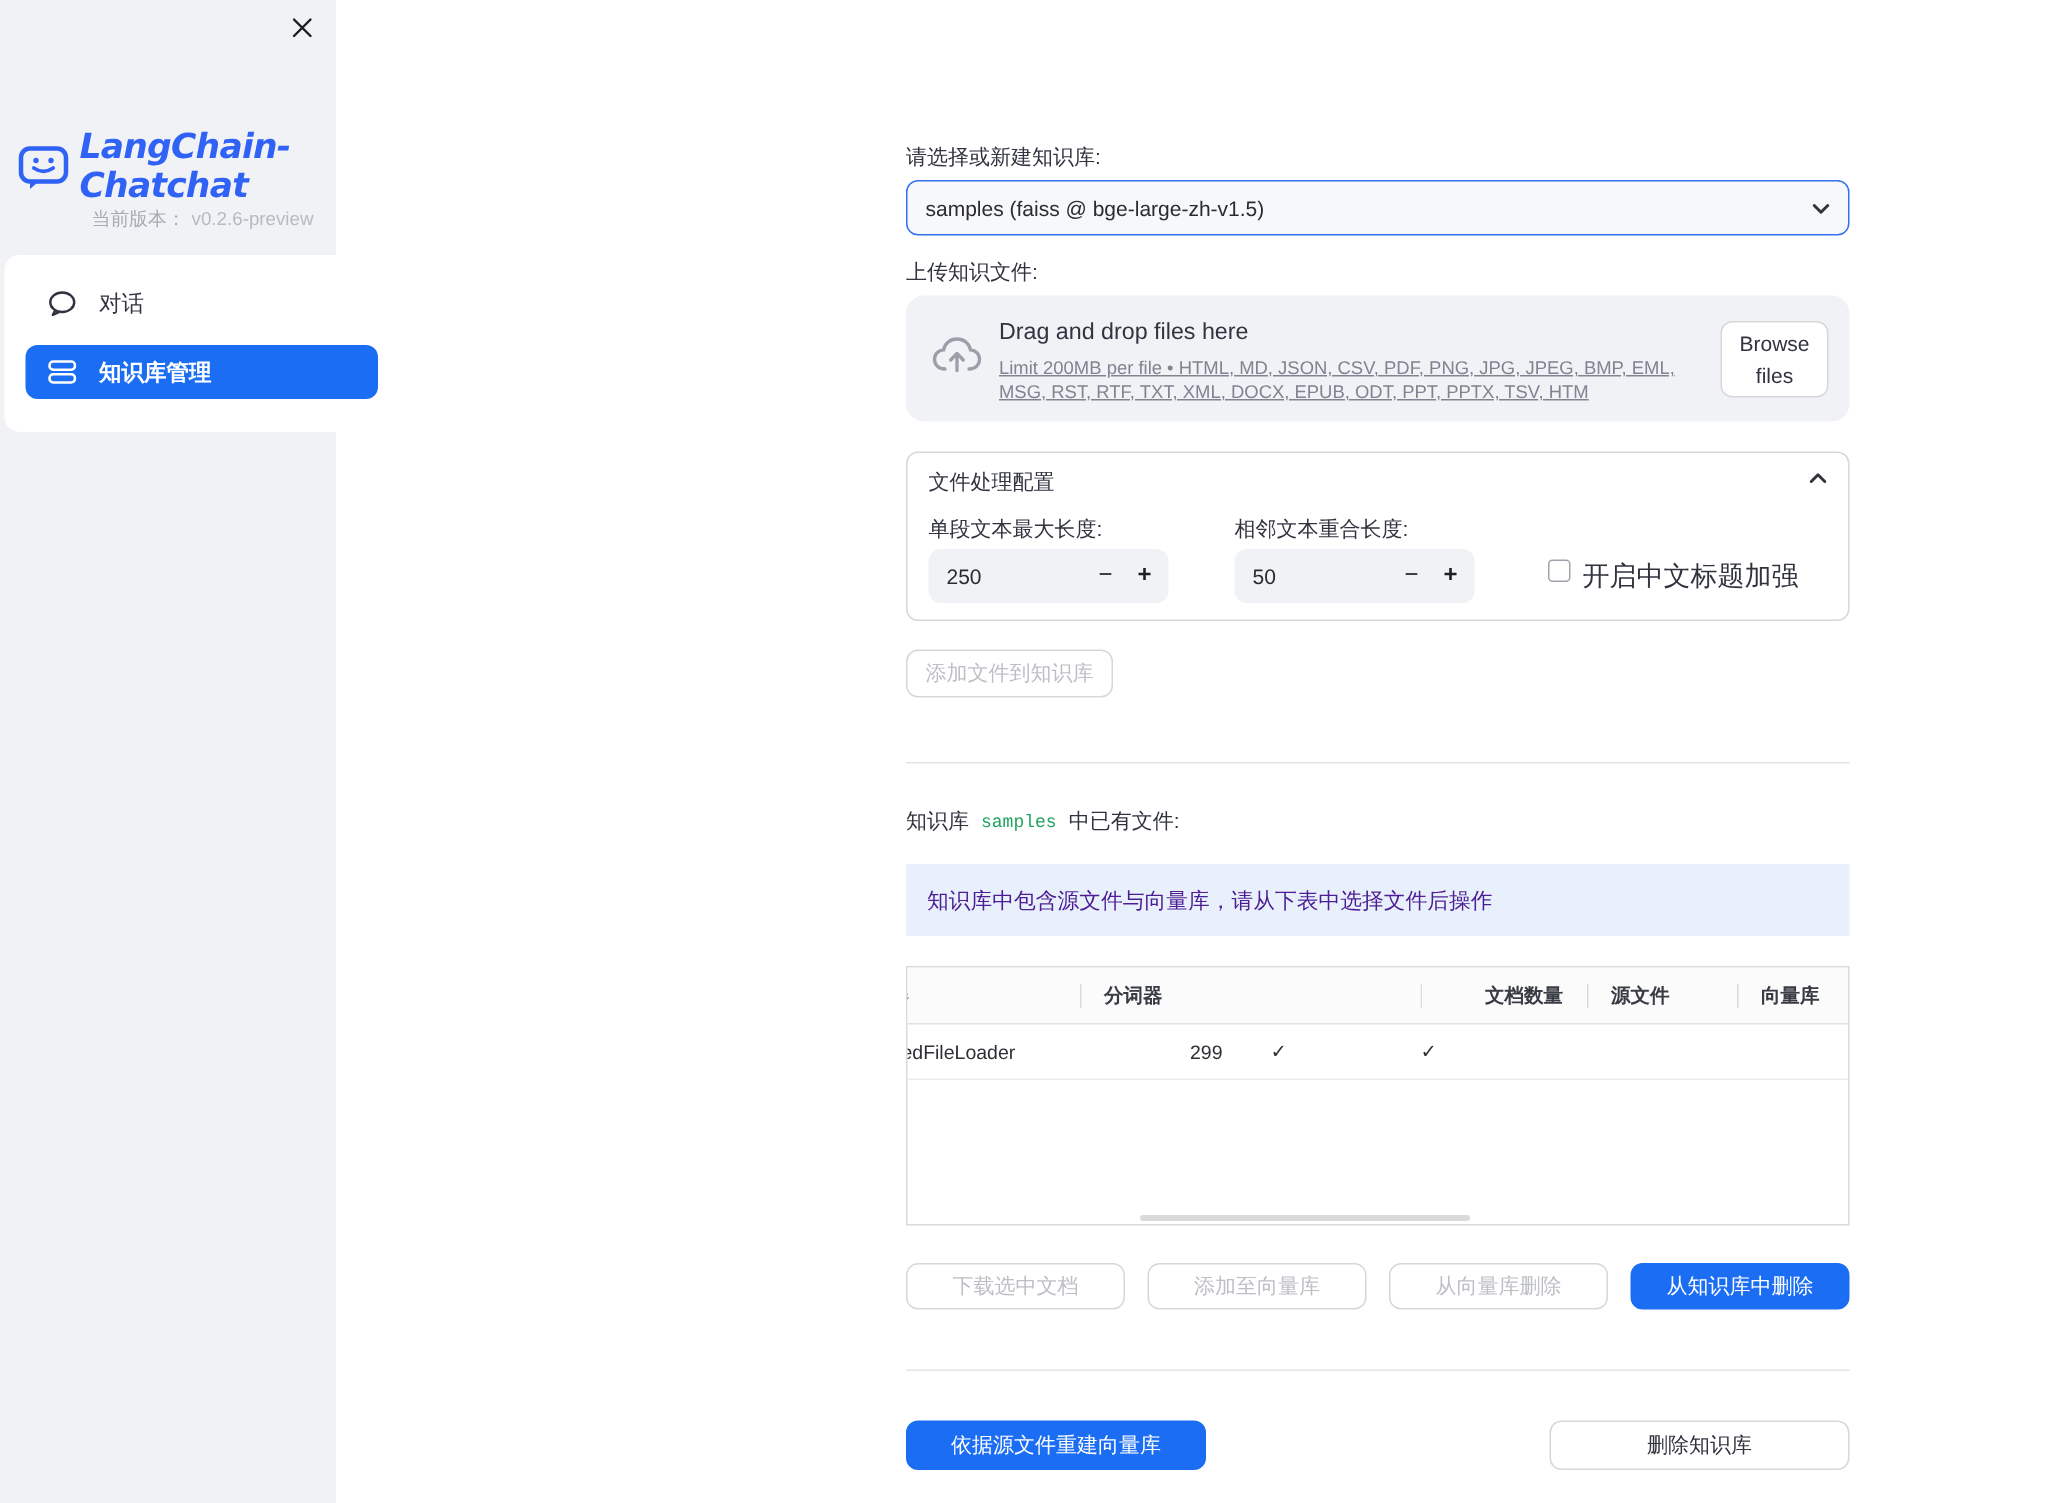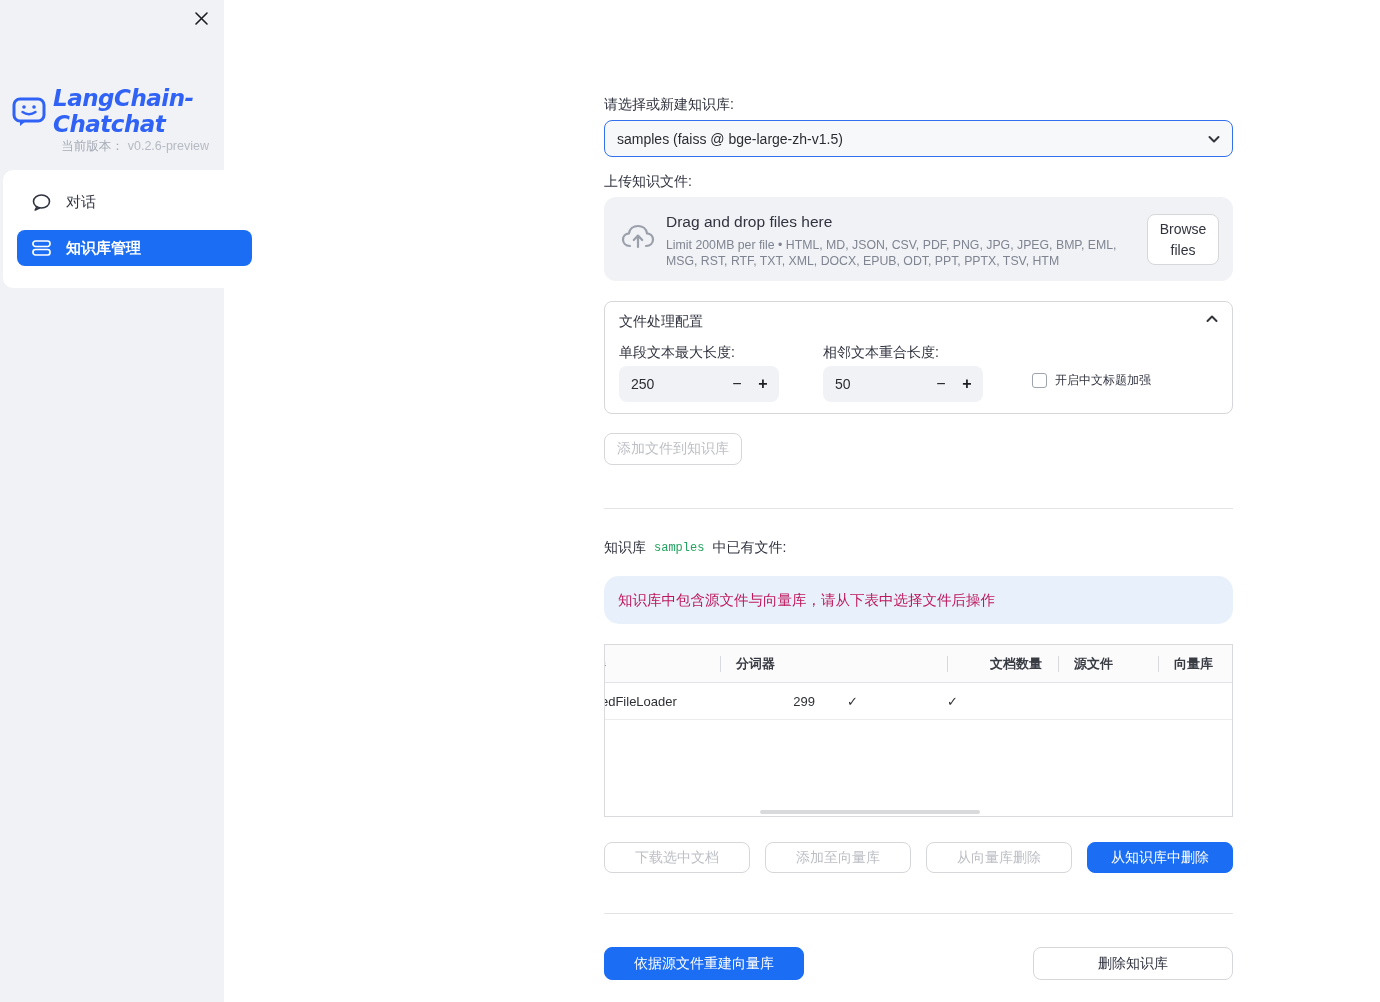--- a/index.html
+++ b/index.html
@@ -27,56 +27,56 @@
 
   .selectbox { position:absolute; top:104px; left:0; width:629px; height:37px; background:#f7f8fa;
     border:1px solid #3370f0; border-radius:8px; display:flex; align-items:center;
     padding:0 36px 0 12px; font-size:14px; color:#2b2c31; cursor:pointer; }
   .selectbox .chev { position:absolute; right:11px; top:12px; }
 
   .dropzone { position:absolute; top:181px; left:0; width:629px; height:84px; background:#f0f2f6;
     border-radius:12px; }
   .dz-cloud { position:absolute; left:17px; top:26px; }
   .dz-title { position:absolute; left:62px; top:16px; font-size:15.5px; color:#31333f; }
-  .dz-sub { position:absolute; left:62px; top:40px; width:480px; font-size:12.3px; line-height:16px; color:#7f8490; }
+  .dz-sub { position:absolute; left:62px; top:40px; width:480px; font-size:12.3px; line-height:16px; color:#7f8490;text-decoration:underline; }
   .browse-btn { position:absolute; right:14px; top:17px; width:72px; height:51px; background:#ffffff;
     border:1px solid #d6d7da; border-radius:8px; font-size:14px; color:#31333f; text-align:center;
     display:flex; align-items:center; justify-content:center; padding:2px 8px; line-height:21px; cursor:pointer; }
 
   .expander { position:absolute; top:285px; left:0; width:629px; height:113px; border:1px solid #d6d7da;
     border-radius:8px; background:#ffffff; }
   .exp-header { position:relative; height:40px; display:flex; align-items:center; padding:0 14px;
     font-size:14px; color:#31333f; cursor:pointer; }
   .exp-header .chev-up { position:absolute; right:13px; top:11px; }
   .num-label { position:absolute; top:42px; font-size:14px; color:#31333f; }
   .num-input { position:absolute; top:64px; width:160px; height:36px; background:#f0f2f6; border-radius:8px;
     display:flex; align-items:center; padding-left:12px; font-size:14px; color:#2b2c31; }
   .step-btn { position:absolute; top:0; width:28px; height:36px; display:flex; align-items:center;
     justify-content:center; font-size:16px; color:#1d1e22; cursor:pointer; background:transparent; border:none; }
   .step-minus { right:28px; }
   .step-plus  { right:2px; font-weight:bold; }
   .checkbox-box { position:absolute; left:427px; top:71px; width:15px; height:15px; background:#ffffff;
     border:1px solid #9fa3ac; border-radius:3px; cursor:pointer; }
-  .checkbox-label { position:absolute; left:450px; top:70px; font-size:12px; color:#31333f; }
+  .checkbox-label { position:absolute; left:450px; top:70px; font-size:18px; color:#31333f; }
 
   .btn { border-radius:8px; font-size:14px; display:flex; align-items:center; justify-content:center; cursor:pointer; }
   .btn.disabled { background:#ffffff; border:1px solid #d6d7da; color:#bdbfc5; cursor:default; }
   .btn.primary { background:#1b6ef3; border:1px solid #1b6ef3; color:#ffffff; }
   .btn.secondary { background:#ffffff; border:1px solid #d6d7da; color:#31333f; }
 
   .add-btn { position:absolute; top:417px; left:0; height:32px; padding:0 12px; }
 
   .divider { position:absolute; left:0; width:629px; height:1px; background:#e4e4e7; }
 
   .kb-line { position:absolute; top:523px; left:0; font-size:14px; color:#31333f;
     display:flex; align-items:center; gap:8px; }
   .kb-code { font-family:"Liberation Mono","DejaVu Sans Mono",monospace; font-size:12px; color:#21a35f; }
 
   .infobox { position:absolute; top:560px; left:0; width:629px; height:48px; background:#e8f1fb;
-    border-radius:15px; display:flex; align-items:center; padding:0 14px; font-size:14.5px; color:#be185d; }
+    border-radius:0; display:flex; align-items:center; padding:0 14px; font-size:14.5px; color:#4c1d95; }
 
   .table-wrap { position:absolute; top:628px; left:0; width:629px; height:173px; border:1px solid #d9dade;
     background:#ffffff; overflow:hidden; }
   .t-inner { width:709px; margin-left:-80px; }
   .t-head { display:flex; height:38px; background:#fbfbfc; border-bottom:1px solid #e2e3e6; }
   .t-cell { flex:none; padding:0 16px; display:flex; align-items:center; font-size:13px; overflow:hidden; white-space:nowrap; }
   .t-head .t-cell { font-weight:bold; color:#3a3c44; position:relative; }
   .t-head .t-cell + .t-cell::before { content:""; position:absolute; left:0; top:11px; height:16px; width:1px; background:#d9dade; }
   .t-row { display:flex; height:37px; border-bottom:1px solid #ececef; font-size:13.5px; color:#2e3036; cursor:pointer; }
   .al-right { justify-content:flex-end; }

